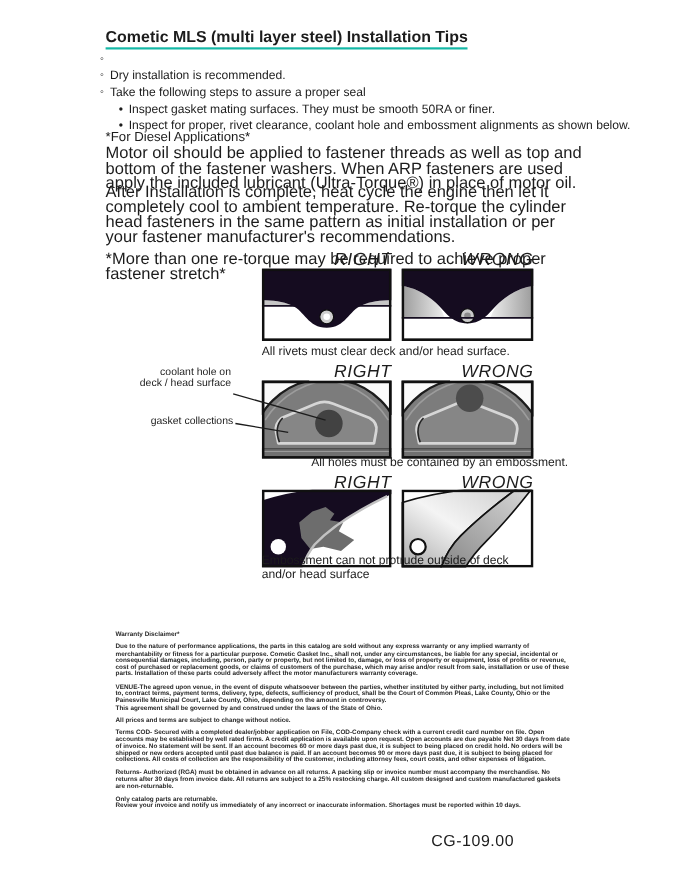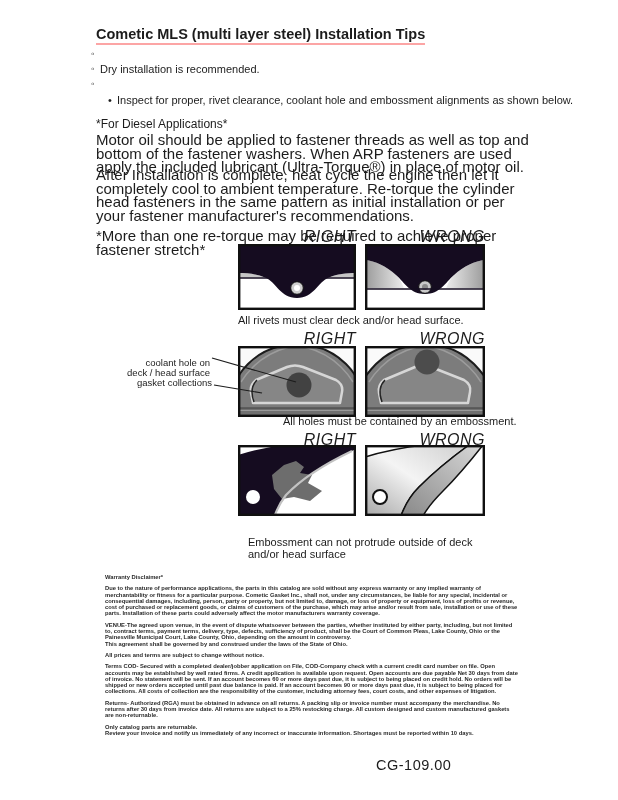--- a/index.html
+++ b/index.html
@@ -1,20 +1,20 @@
 <!DOCTYPE html>
 <html><head>
 <meta charset="utf-8">
 <style>
   html,body{margin:0;padding:0;}
   body{width:618px;height:800px;background:#ffffff;position:relative;overflow:hidden;
        font-family:"Liberation Sans", sans-serif;color:#1c1c1c;}
   .abs{position:absolute;}
   
-  .title{left:96px;top:26px;font-size:14.5px;font-weight:bold;border-bottom:2px solid #fca5a5;padding-bottom:1px;}
+  .title{left:96px;top:26px;font-size:14.5px;font-weight:bold;border-bottom:2px solid #14b8a6;padding-bottom:1px;}
   
   .bullets{left:91px;top:47px;font-size:11px;line-height:14.2px;width:470px;}
   .bline{white-space:nowrap;}
   .sub{padding-left:17px;}
   .m1{display:inline-block;width:9px;}
   .m1::before{content:"◦";font-size:10px;position:relative;top:-1px;}
   .m2{display:inline-block;width:9px;}
   .m2::before{content:"•";font-size:11px;}
   
   .diesel-h{left:96px;top:117px;font-size:12px;font-weight:normal;}
@@ -22,31 +22,32 @@
   .p1{top:133px;} .p2{top:168px;} .p3{top:215px;margin-top:14px;}
   
   .dlabel{font-size:16px;letter-spacing:.5px;text-align:right;font-style:italic;}
   .cap{font-size:11px;}
   .panel{display:block;}
   .ann{font-size:9.5px;line-height:9.5px;text-align:right;white-space:pre-line;}
   
   .legal{left:105px;top:574px;width:413px;font-size:5.8px;line-height:6.3px;font-weight:bold;color:#2a2a2a;}
   .legal .lh{margin-bottom:5px;}
   .legal .lp{margin-bottom:5px;white-space:pre-line;}
-  .footer-code{left:376px;top:757px;font-size:14.5px;letter-spacing:.5px;text-align:center;}
+  .footer-code{left:392px;top:757px;font-size:14.5px;letter-spacing:.5px;text-align:center;}
 </style>
 </head>
 <body>
 
 <div class="abs title">Cometic MLS (multi layer steel) Installation Tips</div>
 
 <div class="abs bullets">
   <div class="bline"><span class="m1"></span></div>
   <div class="bline"><span class="m1"></span><span>Dry installation is recommended.</span></div>
-  <div class="bline"><span class="m1"></span></div>
+  <div class="bline"><span class="m1"></span><span>Take the following steps to assure a proper seal</span></div>
+  <div class="bline sub"><span class="m2"></span><span>Inspect gasket mating surfaces.  They must be smooth 50RA or finer.</span></div>
   <div class="bline sub"><span class="m2"></span><span>Inspect for proper, rivet clearance, coolant hole and embossment alignments as shown below.</span></div>
 </div>
 
 <div class="abs diesel-h">*For Diesel Applications*</div>
 <div class="abs para p1">Motor oil should be applied to fastener threads as well as top and bottom of the fastener washers. When ARP fasteners are used apply the included lubricant (Ultra-Torque®) in place of motor oil.</div>
 <div class="abs para p2">After Installation is complete, heat cycle the engine then let it completely cool to ambient temperature. Re-torque the cylinder head fasteners in the same pattern as initial installation or per your fastener manufacturer's recommendations.</div>
 <div class="abs para p3">*More than one re-torque may be required to achieve proper fastener stretch*</div>
 
 <div class="abs dlabel" style="left:238px;top:228px;width:118px;">RIGHT</div>
 <div class="abs dlabel" style="left:365px;top:228px;width:120px;">WRONG</div>
@@ -111,21 +112,21 @@
   <path d="M68,1 C83,5 95,12 104,21 C109,26 113,31 116,36" fill="none" stroke="#9c9c9c" stroke-width="1.5"></path>
   <path d="M16,57 L14,47 C13,42 14,38 19,34 L50,21 C55,19 61,19 66,21 L99,34 C104,37 106,41 105,46 L103,57 Z" fill="#868686" stroke="#d6d6d6" stroke-width="2.5" stroke-linejoin="round"></path>
   <path d="M17,56 C14,48 14,40 20,34" fill="none" stroke="#252525" stroke-width="1.5"></path>
   <circle cx="62" cy="16" r="12.5" fill="#4c4c4c"></circle>
   <rect x="0" y="62" width="120" height="9" fill="#707070"></rect>
   <line x1="0" y1="62" x2="120" y2="62" stroke="#3e3e3e" stroke-width="1"></line>
   <line x1="0" y1="64.5" x2="120" y2="64.5" stroke="#9a9a9a" stroke-width="1"></line>
   <rect x="1.2" y="1.2" width="117.6" height="68.6" fill="none" stroke="#101010" stroke-width="2.4"></rect>
 </svg>
 
-<div class="abs ann" style="left:100px;top:358px;width:110px;text-align:right;">coolant hole on
+<div class="abs ann" style="left:100px;top:334px;width:110px;text-align:right;">coolant hole on
 deck / head surface</div>
 <div class="abs ann" style="left:100px;top:378px;width:112px;">gasket collections</div>
 
 <svg class="abs" style="left:110px;top:340px;pointer-events:none;" width="250" height="70" viewBox="0 0 250 70">
   <line x1="102" y1="18" x2="186" y2="42" stroke="#1c1c1c" stroke-width="1.2"></line>
   <line x1="104" y1="45" x2="152" y2="53" stroke="#1c1c1c" stroke-width="1.2"></line>
 </svg>
 
 <div class="abs cap" style="left:238px;top:415px;margin-left:45px;">All holes must be contained by an embossment.</div>
 
@@ -153,21 +154,21 @@
         <stop offset="1" stop-color="#d8d8d8"></stop>
     </linearGradient>
   </defs>
   <rect x="0" y="0" width="120" height="71" fill="#ffffff"></rect>
   <path d="M0,12 Q30,3 60,0 L104,0 Q74,22 54,42 Q42,54 36,71 L0,71 Z" fill="url(#g3a)" stroke="#111111" stroke-width="1.5"></path>
   <path d="M104,0 L118,0 Q96,28 78,46 Q64,60 58,71 L36,71 Q42,54 54,42 Q74,22 104,0 Z" fill="url(#g3b)" stroke="#111111" stroke-width="1.5"></path>
   <circle cx="15" cy="52" r="7" fill="#ffffff" stroke="#111111" stroke-width="2"></circle>
   <rect x="1.2" y="1.2" width="117.6" height="68.6" fill="none" stroke="#101010" stroke-width="2.4"></rect>
 </svg>
 
-<div class="abs cap" style="left:238px;top:536px;width:245px;margin-left:10px;">Embossment can not protrude outside of deck and/or head surface</div>
+<div class="abs cap" style="left:238px;top:504px;width:245px;">Embossment can not protrude outside of deck and/or head surface</div>
 
 <div class="abs legal">
   <div class="lh">Warranty Disclaimer*</div>
   <div class="lp">Due to the nature of performance applications, the parts in this catalog are sold without any express warranty or any implied warranty of merchantability or fitness for a particular purpose.  Cometic Gasket Inc., shall not, under any circumstances, be liable for any special, incidental or consequential damages, including, person, party or property, but not limited to, damage, or loss of property or equipment, loss of profits or revenue, cost of purchased or replacement goods, or claims of customers of the purchase, which may arise and/or result from sale, installation or use of these parts.  Installation of these parts could adversely affect the motor manufacturers warranty coverage.</div>
   <div class="lp">VENUE-The agreed upon venue, in the event of dispute whatsoever between the parties, whether instituted by either party, including, but not limited to, contract terms, payment terms, delivery, type, defects, sufficiency of product, shall be the Court of Common Pleas, Lake County, Ohio or the Painesville Municipal Court, Lake County, Ohio, depending on the amount in controversy.
 This agreement shall be governed by and construed under the laws of the State of Ohio.</div>
   <div class="lp">All prices and terms are subject to change without notice.</div>
   <div class="lp">Terms COD- Secured with a completed dealer/jobber application on File, COD-Company check with a current credit card number on file.  Open accounts may be established by well rated firms.  A credit application is available upon request.  Open accounts are due payable Net 30 days from date of invoice.  No statement will be sent.  If an account becomes 60 or more days past due, it is subject to being placed on credit hold.  No orders will be shipped or new orders accepted until past due balance is paid.  If an account becomes 90 or more days past due, it is subject to being placed for collections.  All costs of collection are the responsibility of the customer, including attorney fees, court costs, and other expenses of litigation.</div>
   <div class="lp">Returns- Authorized (RGA) must be obtained in advance on all returns.  A packing slip or invoice number must accompany the merchandise.  No returns after 30 days from invoice date.  All returns are subject to a 25% restocking charge.  All custom designed and custom manufactured gaskets are non-returnable.</div>
   <div class="lp">Only catalog parts are returnable.

